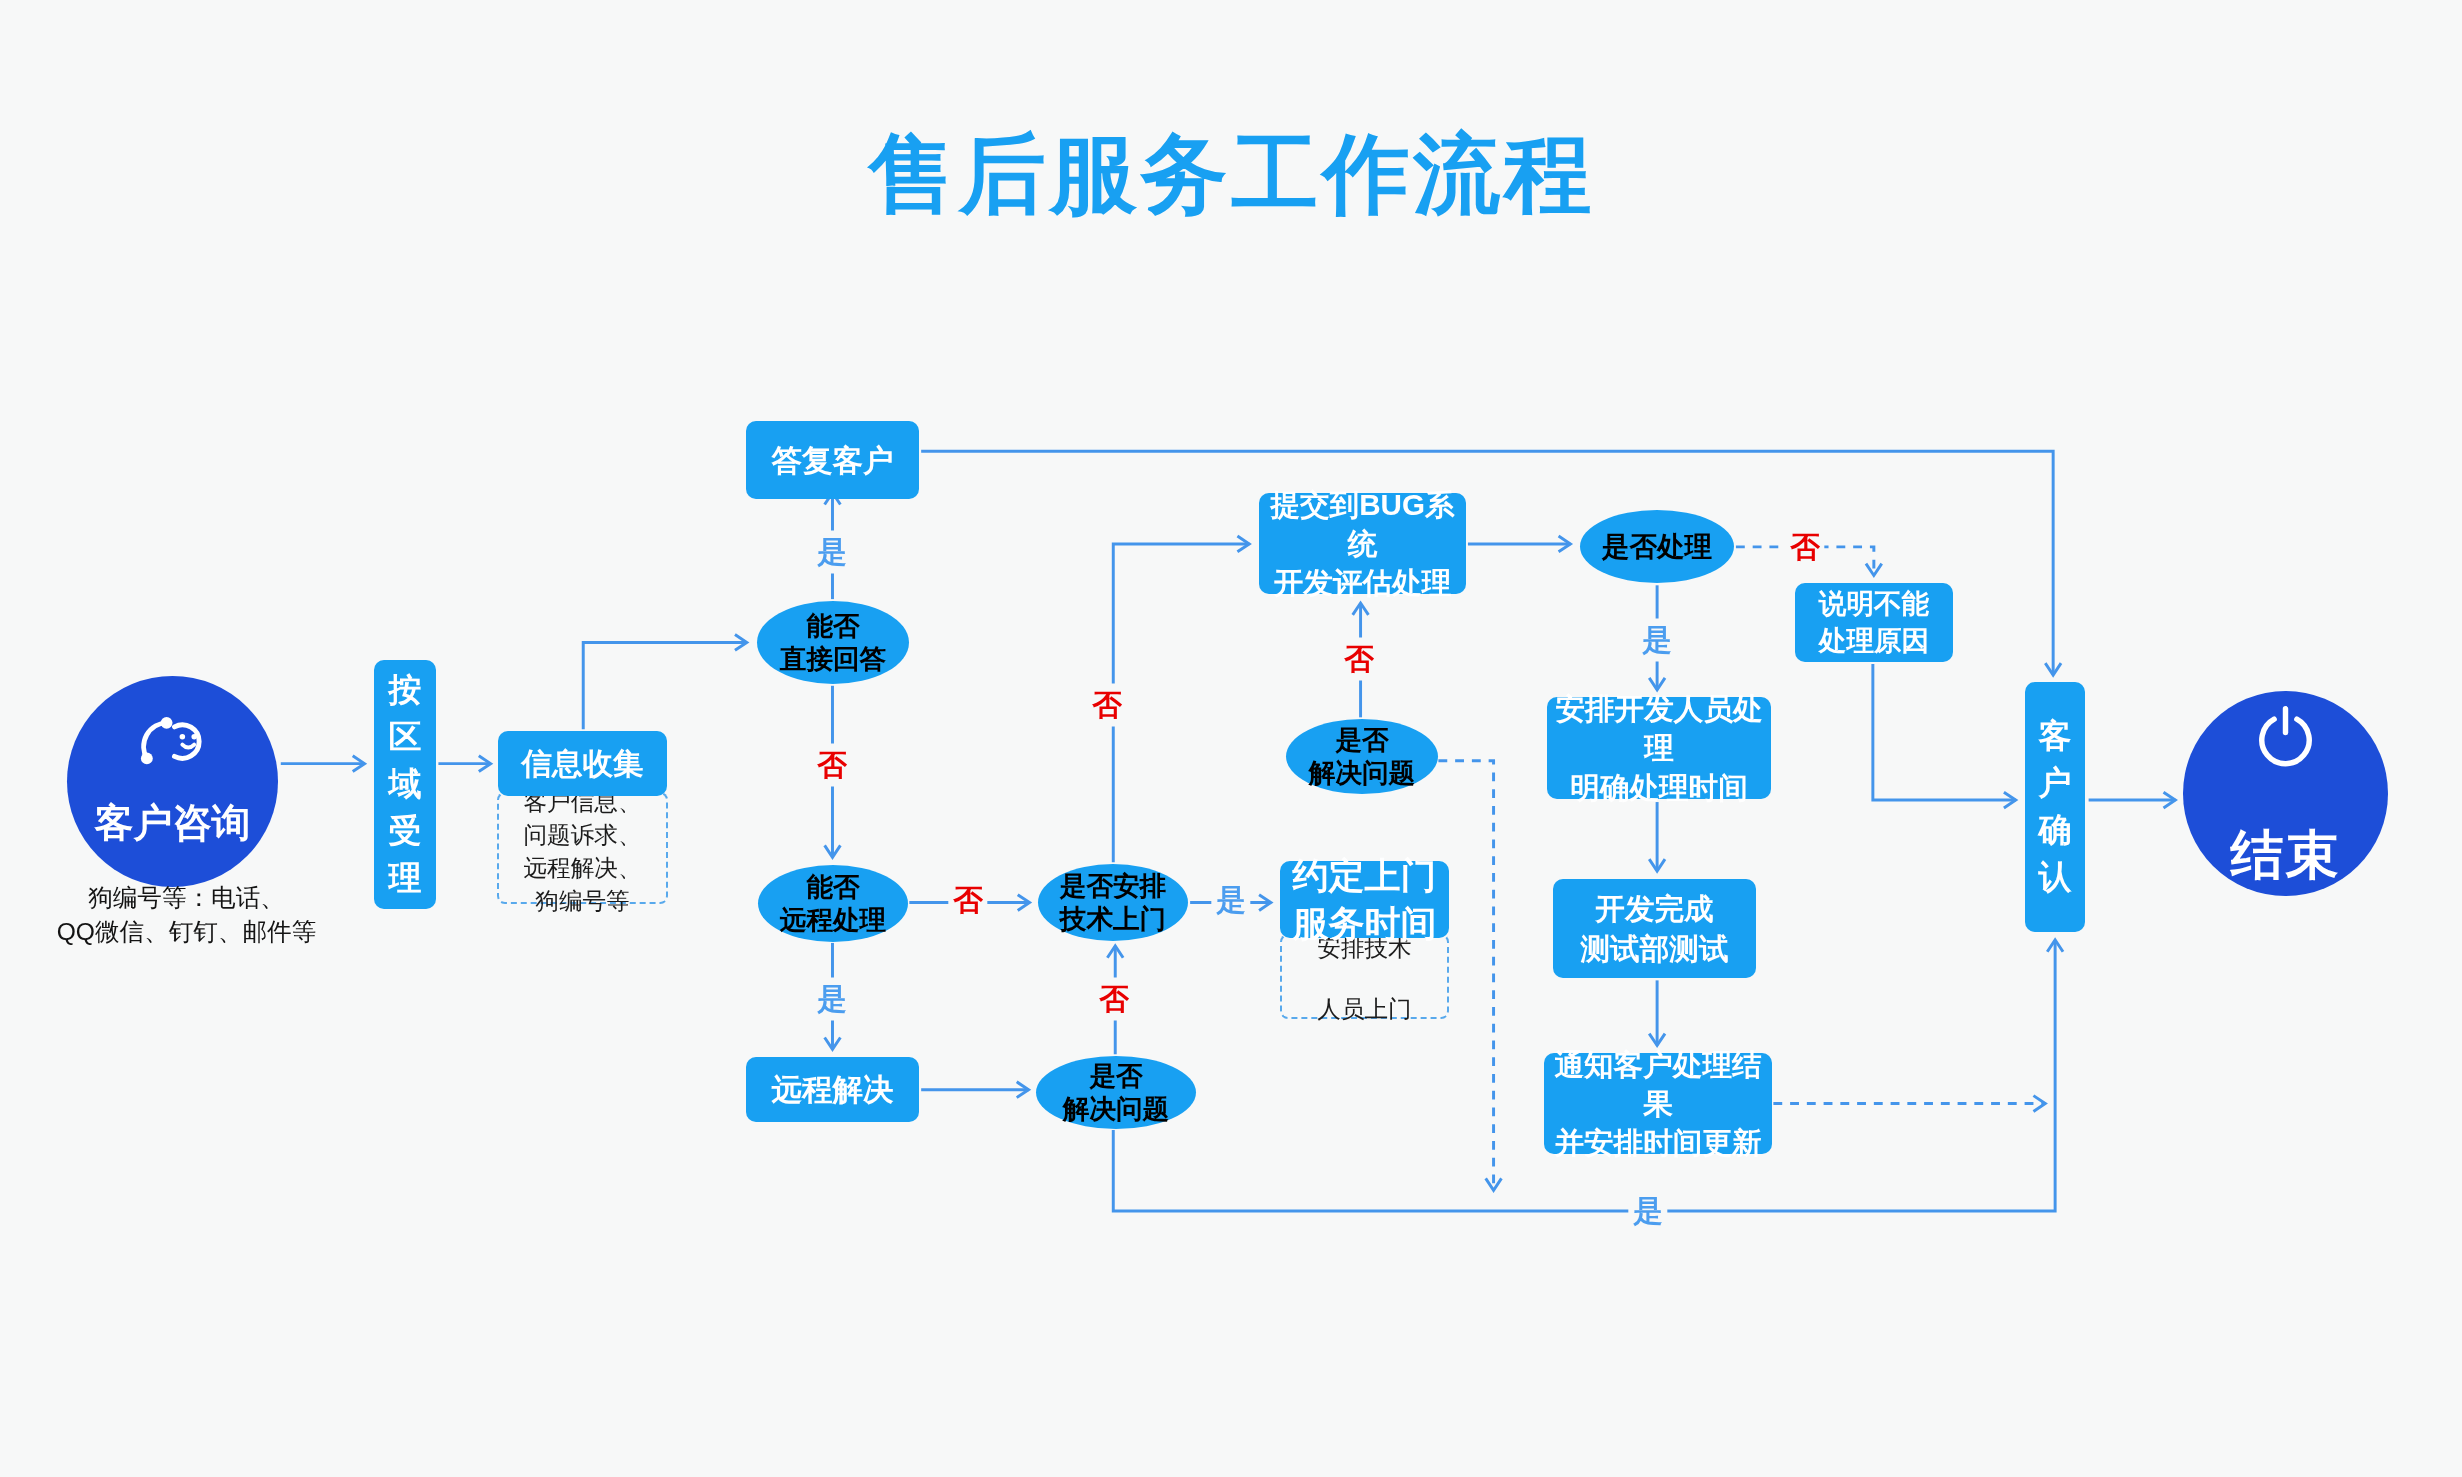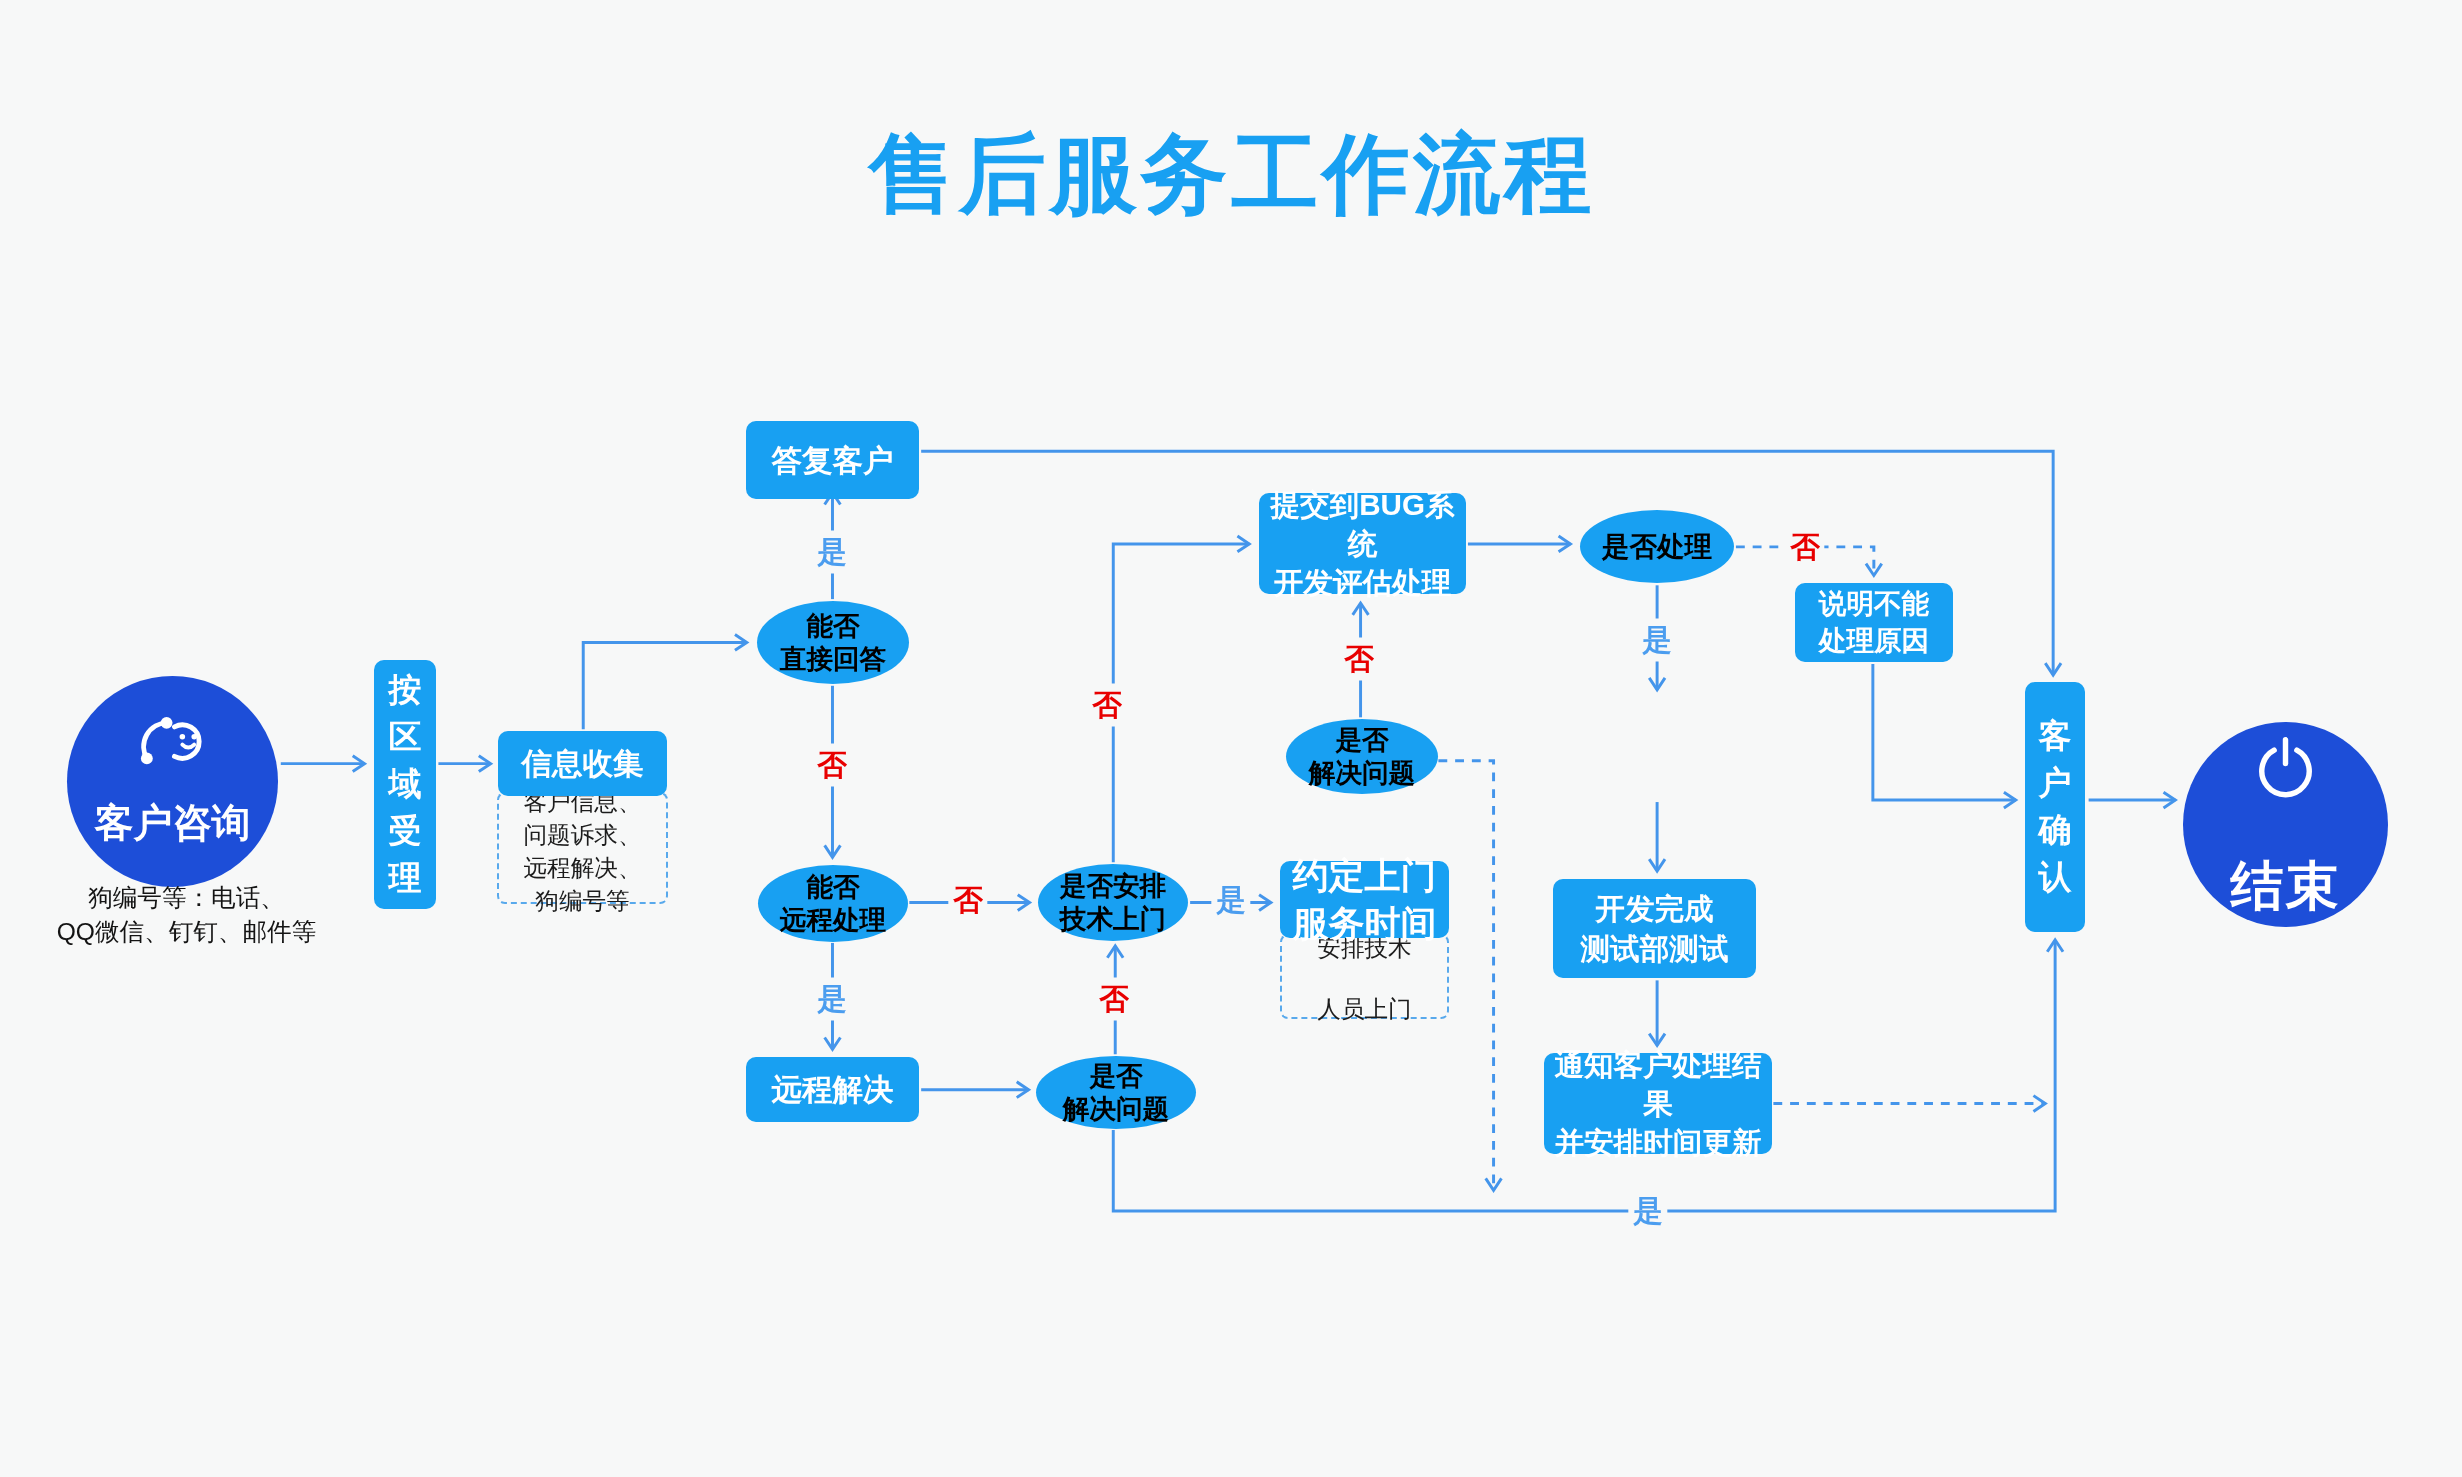--- a/index.html
+++ b/index.html
@@ -165,32 +165,34 @@
 解决问题</div>
 
   <div class="node box" style="left:1259px;top:493px;width:207px;height:101px;font-size:29.6px;">提交到BUG系统
 开发评估处理</div>
 
   <div class="node ellipse" style="left:1580px;top:510px;width:154px;height:73px;font-size:27.6px;">是否处理</div>
 
   <div class="node box" style="left:1795px;top:583px;width:158px;height:79px;font-size:27.6px;">说明不能
 处理原因</div>
 
+  <div class="node box" style="left:1547px;top:697px;width:224px;height:102px;font-size:29.6px;">安排开发人员处理
+明确处理时间</div>
 
   <div class="node box" style="left:1553px;top:879px;width:203px;height:99px;font-size:29.6px;">开发完成
 测试部测试</div>
 
   <div class="node box" style="left:1544px;top:1053px;width:228px;height:101px;font-size:29.6px;">通知客户处理结果
 并安排时间更新</div>
 
   <div class="node vbox" style="left:2025px;top:682px;width:60px;height:250px;font-size:33px;">
     <span class="vtext">客户确认</span>
   </div>
 
-  <div class="node circle" style="left:2183px;top:722px;width:205px;height:205px;gap:40px;">
+  <div class="node circle" style="left:2183px;top:691px;width:205px;height:205px;gap:40px;">
     <span style="margin-bottom:2px;">
       <svg width="79" height="79" viewBox="0 0 80 80" fill="none">
         <path d="M51.5 24.5 A 24 24 0 1 1 28.5 24.5" stroke="#ffffff" stroke-width="5.5" stroke-linecap="round"></path>
         <path d="M40 14 L40 38" stroke="#ffffff" stroke-width="5.5" stroke-linecap="round"></path>
       </svg>
     </span>
     <span style="font-size:53px;letter-spacing:2px;">结束</span>
   </div>
 
   <div class="edge-label lbl-yes" style="left:832px;top:552px;">是</div>

